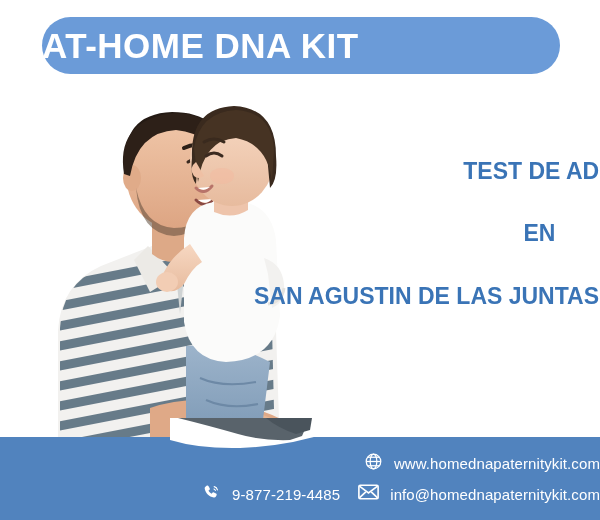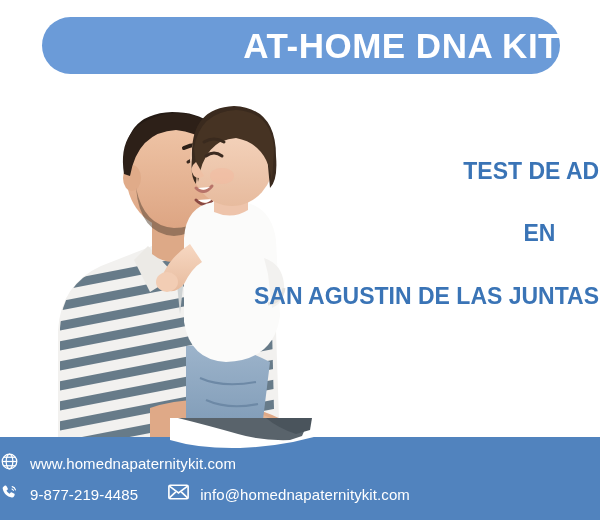--- a/index.html
+++ b/index.html
@@ -22,21 +22,21 @@
   .title-pill {
     position: absolute;
     left: 42px;
     top: 17px;
     width: 518px;
     height: 57px;
     background: #6b9bd8;
     border-radius: 30px;
     display: flex;
     align-items: center;
-    justify-content: flex-end;
+    justify-content: flex-start;
     z-index: 5;
   }
   .title-pill-text {
     color: #ffffff;
     font-family: "Liberation Sans", sans-serif;
     font-weight: bold;
     font-size: 35px;
     letter-spacing: 0.5px;
     line-height: 1;
     white-space: nowrap;
@@ -88,34 +88,34 @@
   }
   .footer-rows {
     position: absolute;
     left: 0;
     top: 0;
     width: 600px;
     height: 83px;
     display: flex;
     flex-direction: column;
     justify-content: center;
-    align-items: flex-start;
+    align-items: flex-end;
     gap: 8px;
   }
   .footer-row {
     display: flex;
     align-items: center;
     justify-content: center;
   }
   .footer-item {
     display: flex;
     align-items: center;
     gap: 11px;
   }
-  .footer-item + .footer-item { margin-left: 30px; }
+  .footer-item + .footer-item { margin-left: 18px; }
   .footer-text {
     color: #ffffff;
     font-family: "Liberation Sans", sans-serif;
     font-size: 15px;
     font-weight: normal;
     letter-spacing: 0.1px;
     white-space: nowrap;
   }
   .ico { display: block; }
 

